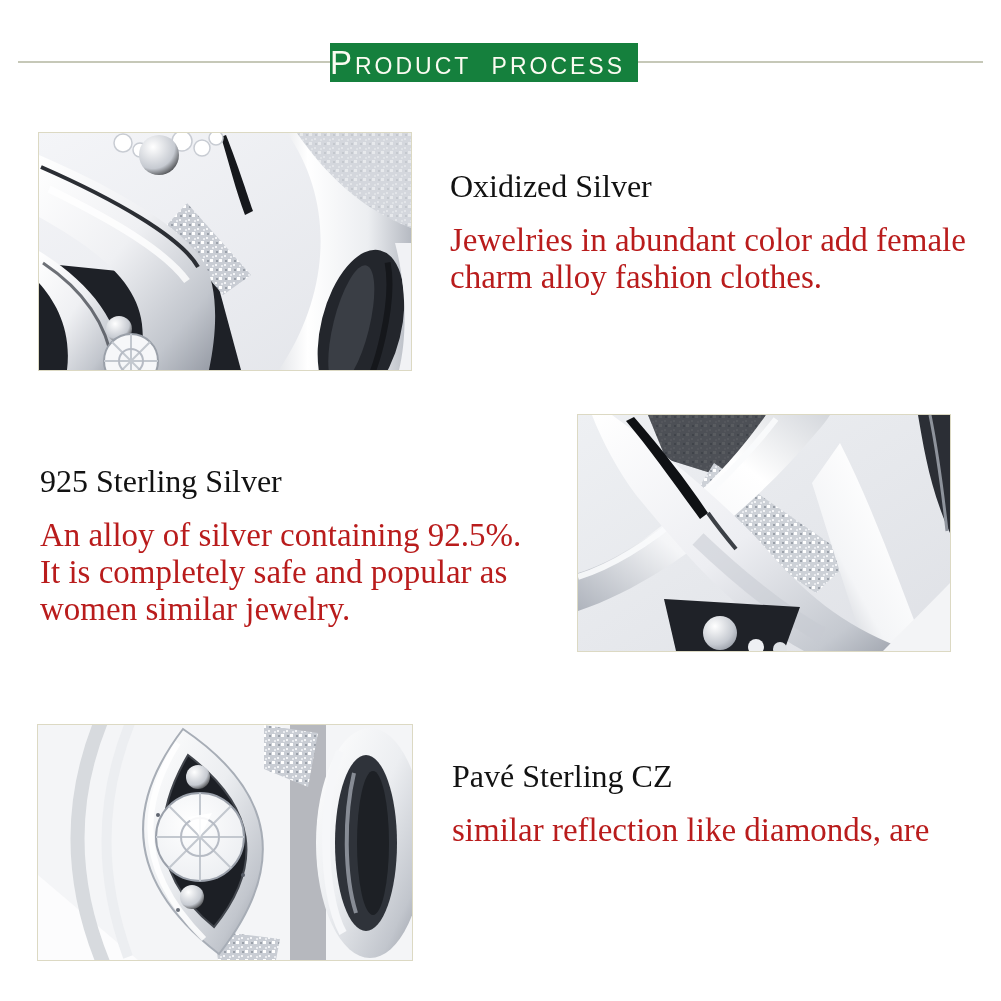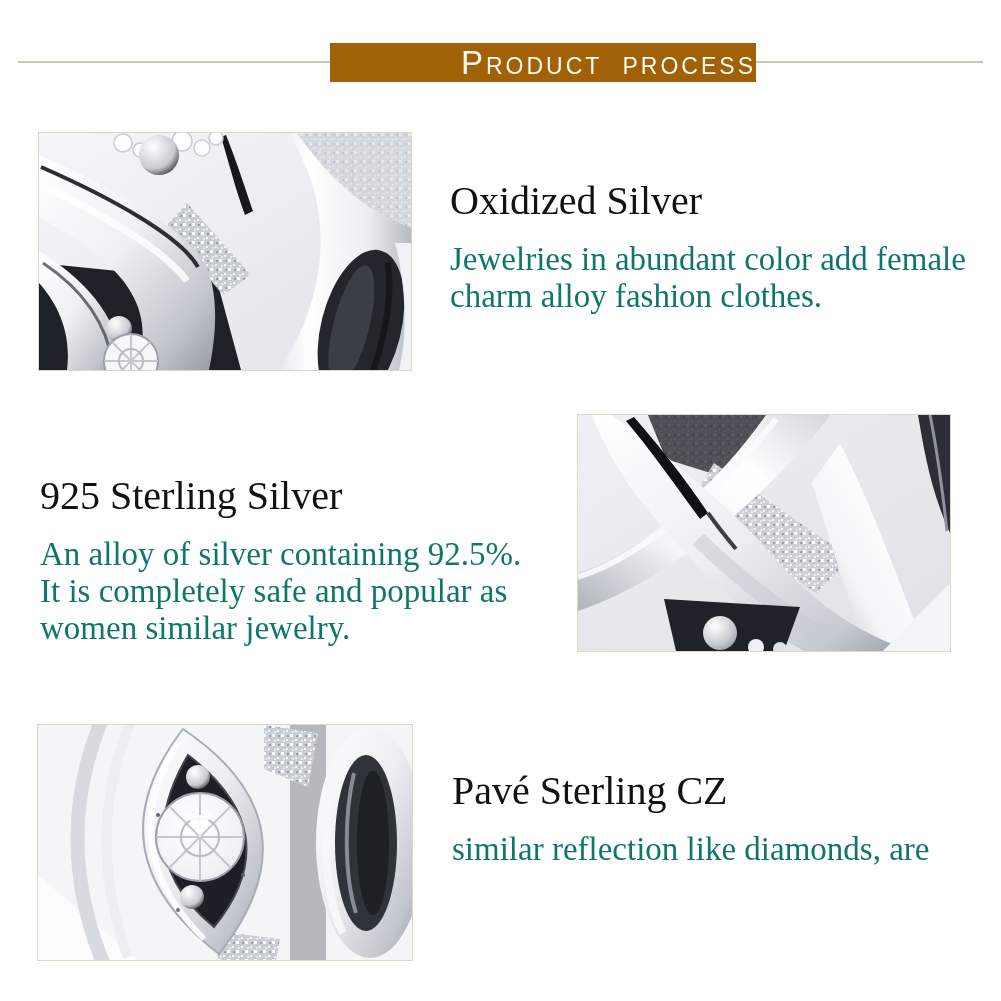--- a/index.html
+++ b/index.html
@@ -1,33 +1,33 @@
 <!DOCTYPE html>
 <html><head>
 <meta charset="utf-8">
 <style>
   html,body{margin:0;padding:0;background:#ffffff;}
   .page{position:relative;width:1001px;height:1001px;background:#ffffff;overflow:hidden;
         font-family:"Liberation Serif", serif;}
   
   .rule{position:absolute;left:18px;top:61px;width:965px;height:2px;background:#c6c8b8;}
-  .banner{position:absolute;left:330px;top:43px;width:426px;height:39px;background:#a16207;
-          display:flex;align-items:center;justify-content:flex-end;}
+  .banner{position:absolute;left:330px;top:43px;width:308px;height:39px;background:#15803d;
+          display:flex;align-items:center;justify-content:flex-start;}
   .banner-title{font-family:"Liberation Sans", sans-serif;font-variant:small-caps;
                 font-size:33px;letter-spacing:3px;word-spacing:8px;color:#fbfbf1;line-height:1;}
   
   .shot{position:absolute;border:1px solid #dcd9c3;background:#eef0f3;box-sizing:content-box;margin:0;}
   .shot svg{display:block;}
   .shot-1{left:38px;top:132px;width:372px;height:237px;}
   .shot-2{left:577px;top:414px;width:372px;height:236px;}
   .shot-3{left:37px;top:724px;width:374px;height:235px;}
   
   .sec-text{position:absolute;}
-  .sec-text h2{margin:12px 0 18px 0;font-size:40px;font-weight:normal;color:#121212;line-height:1.1;}
-  .body-line{font-size:33px;line-height:37px;color:#0f766e;}
+  .sec-text h2{margin:2px 0 18px 0;font-size:32px;font-weight:normal;color:#121212;line-height:1.1;}
+  .body-line{font-size:33px;line-height:37px;color:#b91c1c;}
   .t1{left:450px;top:167px;}
   .t2{left:40px;top:462px;}
   .t3{left:452px;top:757px;}
 </style>
 </head>
 <body>
 
 <div class="page">
 
   <div class="rule"></div>

